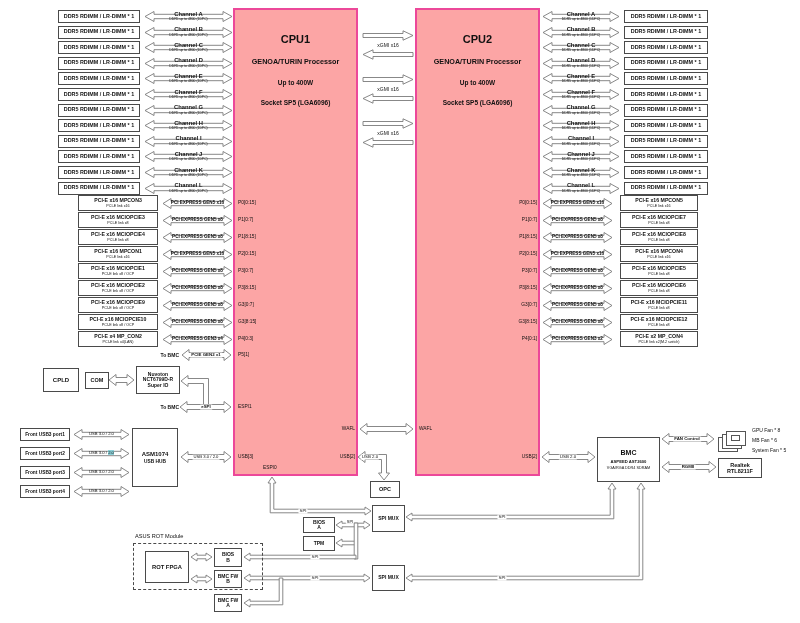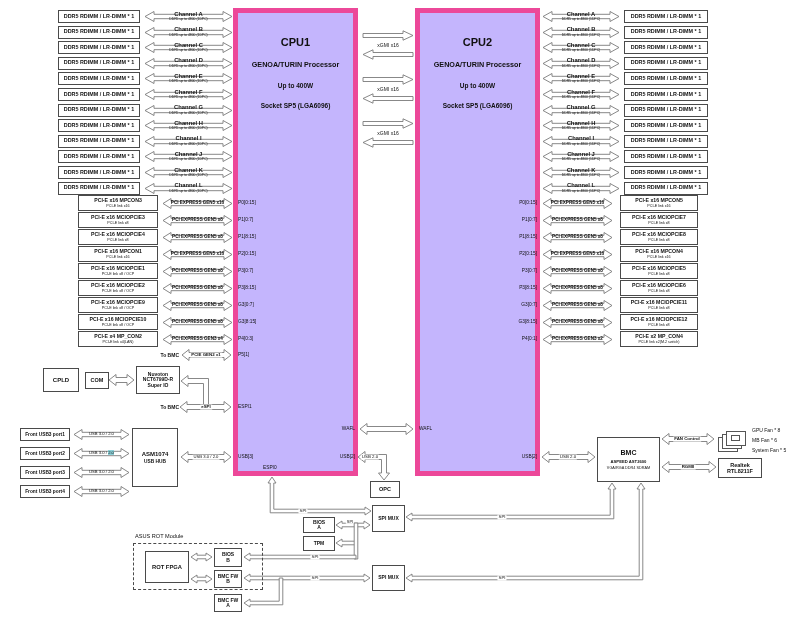--- a/index.html
+++ b/index.html
@@ -22,21 +22,21 @@
   .bus-lbl{font-size:4.6px;font-weight:bold}
   .bx-name{font-size:5.2px;font-weight:bold}
   .bx-sub{font-size:3.7px;margin-top:.5px}
   .pr{position:absolute;font-size:4.8px;line-height:1;white-space:nowrap}
   .wlbl{position:absolute;transform:translate(-50%,-50%);background:#fff;font-size:4.4px;line-height:1.1;
         padding:0 1px;white-space:nowrap;z-index:5}
   .plain{position:absolute;font-size:4.8px;line-height:1;white-space:nowrap;z-index:5}
   .r50{transform:translate(-100%,-50%)}
   .v50{transform:translateY(-50%)}
   .hl{background:#8bd0d8}
-  .cpu{position:absolute;border:5px solid #ec4899;background:#c4b5fd;box-sizing:border-box}
+  .cpu{position:absolute;border:2px solid #ec4899;background:#fca5a5;box-sizing:border-box}
   .cpu .t{position:absolute;width:100%;text-align:center;font-weight:bold;line-height:1}
   .fanrect{position:absolute;border:1px solid #555;background:#fff;box-sizing:border-box}
 </style>
 </head>
 <body>
 
 <div id="canvas">
 
   <svg id="wires">
       <path d="M116 382.5 L127 382.5 L127 385.5 L134 380 L127 374.5 L127 377.5 L116 377.5 L116 374.5 L109 380 L116 385.5 Z"></path>

